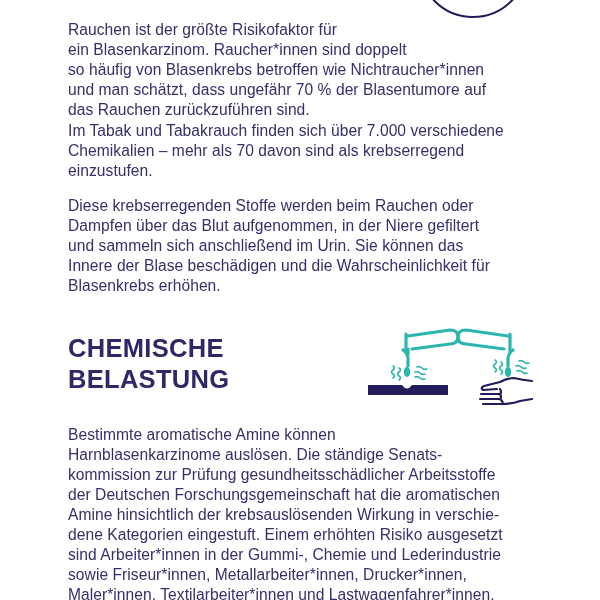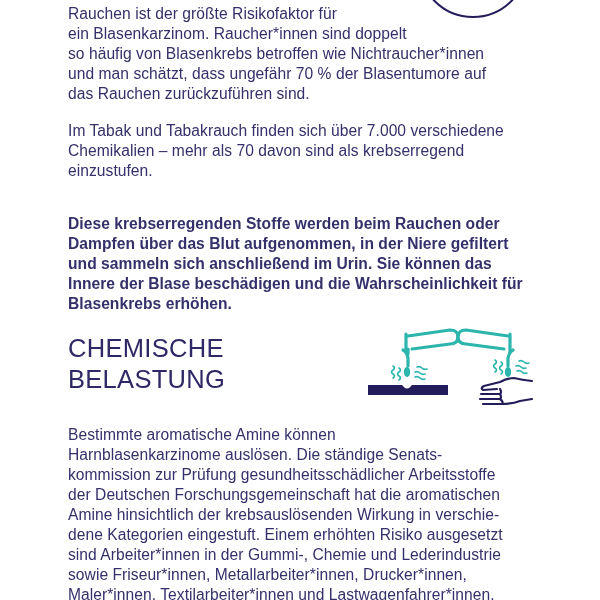--- a/index.html
+++ b/index.html
@@ -28,31 +28,31 @@
     .para {
       position: absolute;
       left: 68px;
       margin: 0;
       font-size: 15.6px;
       line-height: 20px;
       letter-spacing: 0.05px;
       color: #34306a;
       white-space: pre-line;
     }
-    #p1 { top: 4px; }
+    #p1 { top: 20px; }
     #p2 { top: 121px; }
-    #p3 { top: 214px; font-weight: bold; }
+    #p3 { top: 196px; }
     #heading {
       position: absolute;
       left: 68px;
       top: 333px;
       margin: 0;
       font-size: 25.5px;
       line-height: 31px;
-      font-weight: normal;
+      font-weight: bold;
       color: #2e2866;
       letter-spacing: 0.3px;
       white-space: pre-line;
     }
     #p4 { top: 425px; }
     .illustration {
       position: absolute;
       left: 362px;
       top: 322px;
       width: 180px;

